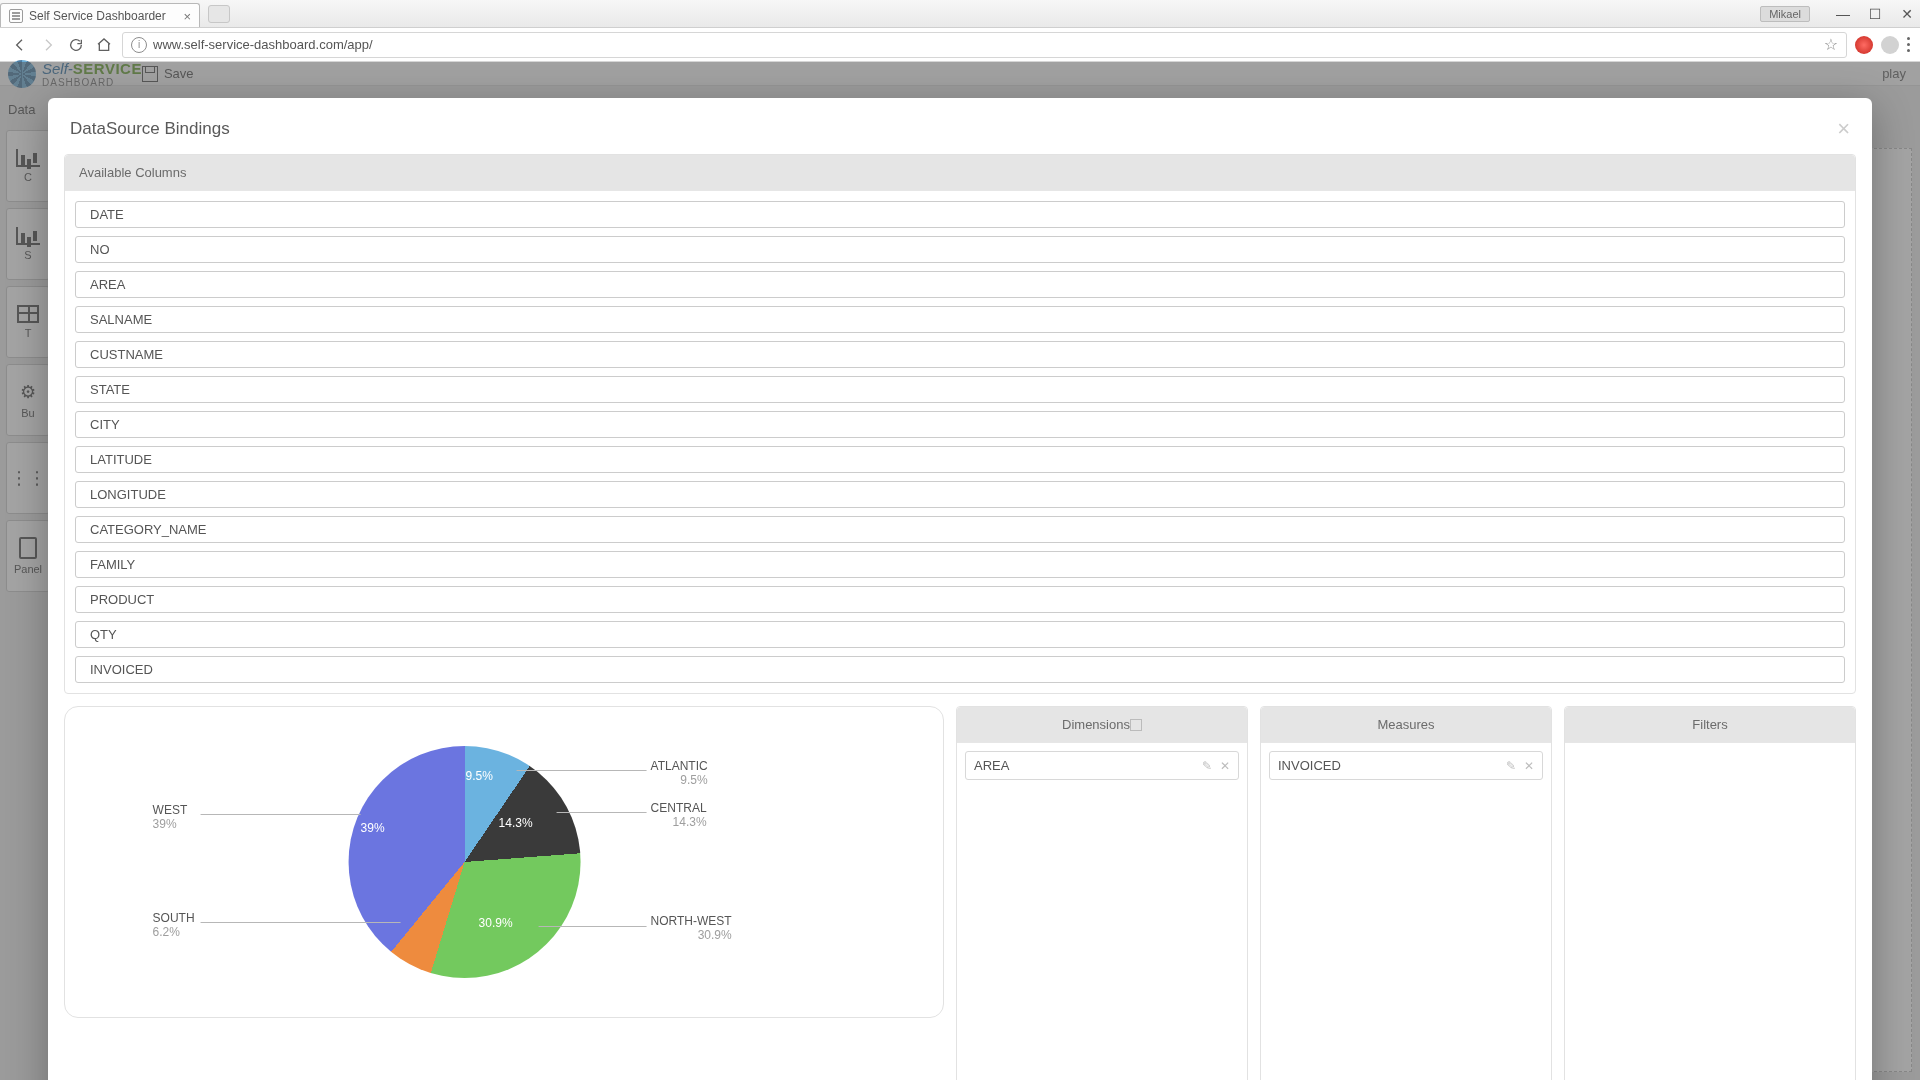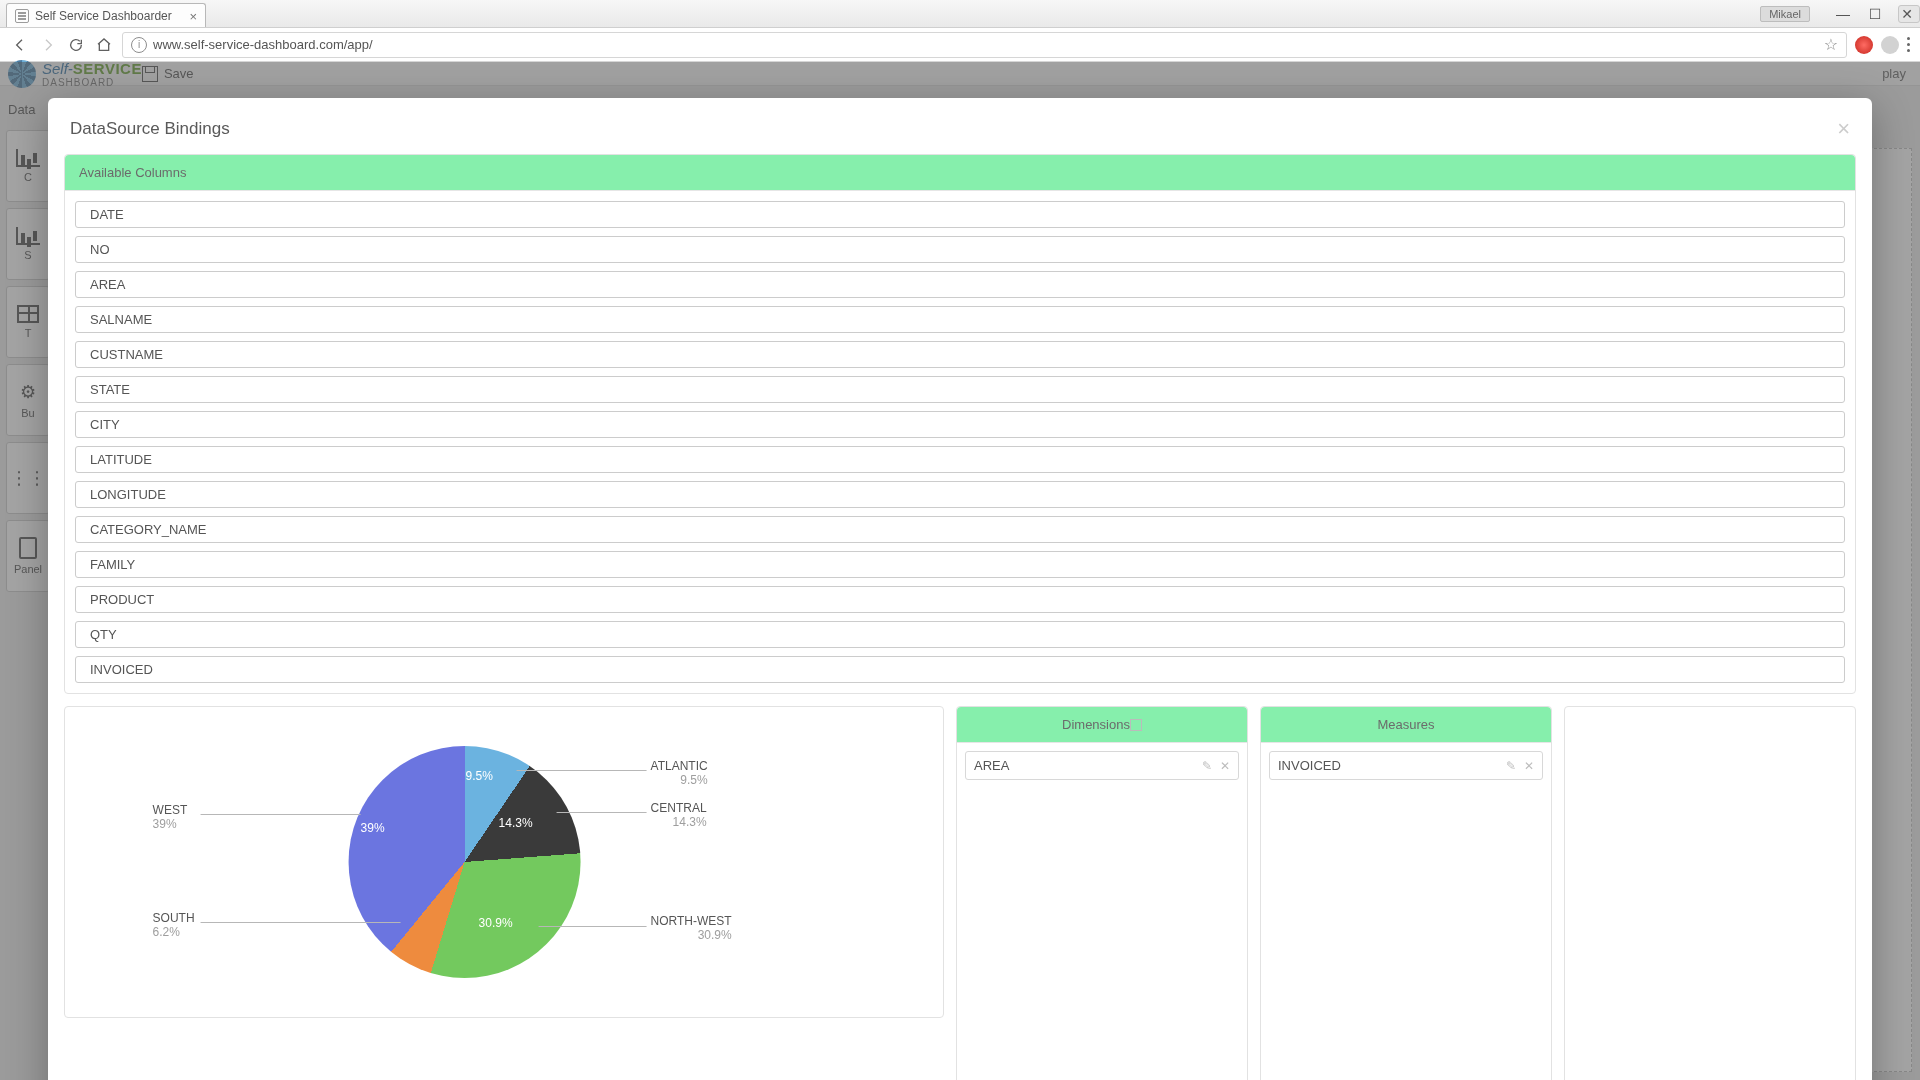--- a/index.html
+++ b/index.html
@@ -9,21 +9,21 @@
     --text:#555;
     --muted:#9a9a9a;
     --primary:#337ab7;
     --chrome:#f2f2f2;
     --tab-border:#a9a9a9;
   }
   *{box-sizing:border-box;font-family:"Segoe UI",Arial,Helvetica,sans-serif;}
   html,body{margin:0;padding:0;width:1920px;height:1080px;overflow:hidden;background:#000;}
   
   .chrome{position:absolute;inset:0;background:#fff;}
-  .tabstrip{height:28px;background:linear-gradient(#f7f7f7,#e9e9e9);border-bottom:1px solid #cfcfcf;display:flex;align-items:flex-end;padding-left:6px;position:relative;justify-content:space-between;}
+  .tabstrip{height:28px;background:linear-gradient(#f7f7f7,#e9e9e9);border-bottom:1px solid #cfcfcf;display:flex;align-items:flex-end;position:relative;}
   .tab{height:24px;background:#fdfdfd;border:1px solid #b8b8b8;border-bottom:none;border-radius:3px 3px 0 0;display:flex;align-items:center;padding:0 30px 0 8px;font-size:12px;color:#555;min-width:200px;position:relative;}
   .tab .tab-favicon{width:14px;height:14px;border:1px solid #9c9c9c;border-radius:2px;margin-right:6px;position:relative;}
   .tab .tab-favicon::after{content:"";position:absolute;left:2px;top:2px;right:2px;height:2px;background:#9c9c9c;box-shadow:0 3px 0 #9c9c9c,0 6px 0 #9c9c9c;}
   .tab .tab-close{position:absolute;right:8px;top:50%;transform:translateY(-50%);font-size:13px;color:#777;}
   .newtab{width:22px;height:18px;background:#e6e6e6;border:1px solid #c7c7c7;border-radius:3px;margin-left:8px;align-self:center;}
   .win-controls{position:absolute;right:4px;top:0;height:28px;display:flex;align-items:center;gap:14px;}
   .user-badge{background:#dcdcdc;border:1px solid #bdbdbd;border-radius:2px;font-size:11px;color:#666;padding:1px 8px;margin-right:10px;}
   .win-btn{width:18px;height:18px;display:flex;align-items:center;justify-content:center;font-size:14px;color:#555;}
   .addrbar{height:34px;display:flex;align-items:center;padding:0 10px;border-bottom:1px solid #d6d6d6;gap:8px;background:#fff;}
   .nav-btn{width:20px;height:20px;display:flex;align-items:center;justify-content:center;color:#616161;}
@@ -57,25 +57,25 @@
   .ico-table::after{top:0;bottom:0;left:9px;width:2px;}
   .canvas-area{position:absolute;left:118px;top:86px;right:8px;bottom:8px;border:1px dashed #c0c0c0;background:#fff;}
   
   .overlay{position:absolute;left:0;top:62px;right:0;height:1018px;background:rgba(90,90,90,.55);}
   .modal{position:absolute;left:48px;top:36px;width:1824px;background:#fff;border-radius:6px;box-shadow:0 10px 40px rgba(0,0,0,.3);padding:0 0 14px 0;}
   .modal-hdr{padding:18px 22px 12px 22px;display:flex;align-items:center;justify-content:space-between;}
   .modal-title{font-size:17px;color:#5a5a5a;font-weight:500;}
   .modal-close{color:#ccc;font-size:22px;font-weight:300;}
   .modal-body{padding:0 16px;}
   .panel{border:1px solid #e2e2e2;border-radius:4px;background:#fff;margin-bottom:12px;}
-  .panel-hdr{background:#86efac;border-bottom:1px solid #e6e6e6;padding:10px 14px;font-size:13px;color:#6b6b6b;border-radius:4px 4px 0 0;display:flex;align-items:center;justify-content:space-between;}
+  .panel-hdr{background:#e5e5e5;border-bottom:1px solid #e6e6e6;padding:10px 14px;font-size:13px;color:#6b6b6b;border-radius:4px 4px 0 0;display:flex;align-items:center;justify-content:space-between;}
   .chips{padding:10px;display:flex;flex-wrap:wrap;gap:8px;flex-direction:column;}
   .chip{border:1px solid #ccc;border-radius:3px;background:#fff;padding:5px 14px;font-size:13px;color:#555;}
   .work-row{display:flex;gap:12px;}
-  .preview{flex:0 0 880px;height:312px;border:1px solid #e2e2e2;border-radius:4px;position:relative;}
+  .preview{flex:0 0 880px;height:312px;border:1px solid #e2e2e2;border-radius:14px;position:relative;}
   .dropcol{flex:1;border:1px solid #e2e2e2;border-radius:4px;display:flex;flex-direction:column;min-height:390px;}
   .dropcol .panel-hdr{border-radius:4px 4px 0 0;justify-content:center;}
   .drop-body{padding:8px;display:flex;flex-direction:column;gap:6px;}
   .pill{border:1px solid #d8d8d8;border-radius:3px;background:#fff;padding:6px 8px;font-size:13px;color:#555;display:flex;align-items:center;justify-content:space-between;}
   .pill-icons{display:flex;gap:8px;color:#bdbdbd;font-size:12px;}
   .check-ico{width:12px;height:12px;border:1px solid #bbb;position:relative;}
   
   .pie-wrap{position:absolute;left:50%;top:50%;transform:translate(-67%,-50%);}
   .pie{width:232px;height:232px;border-radius:50%;}
   .pie-label{position:absolute;font-size:12px;white-space:nowrap;}
@@ -280,20 +280,23 @@
                   <span>INVOICED</span>
                   <span class="pill-icons">
                     <span>✎</span>
                     <span>✕</span>
                   </span>
                 </div>
               </div>
           </div>
 
           <div class="dropcol">
+            <div class="panel-hdr">
+              <span>Filters</span>
+            </div>
             <div class="drop-body"></div>
           </div>
         </div>
       </div>
 
       <div class="modal-ftr">
         <button class="btn">Close</button>
         <button class="btn">&lt; Back</button>
         <button class="btn primary">Done</button>
       </div>

